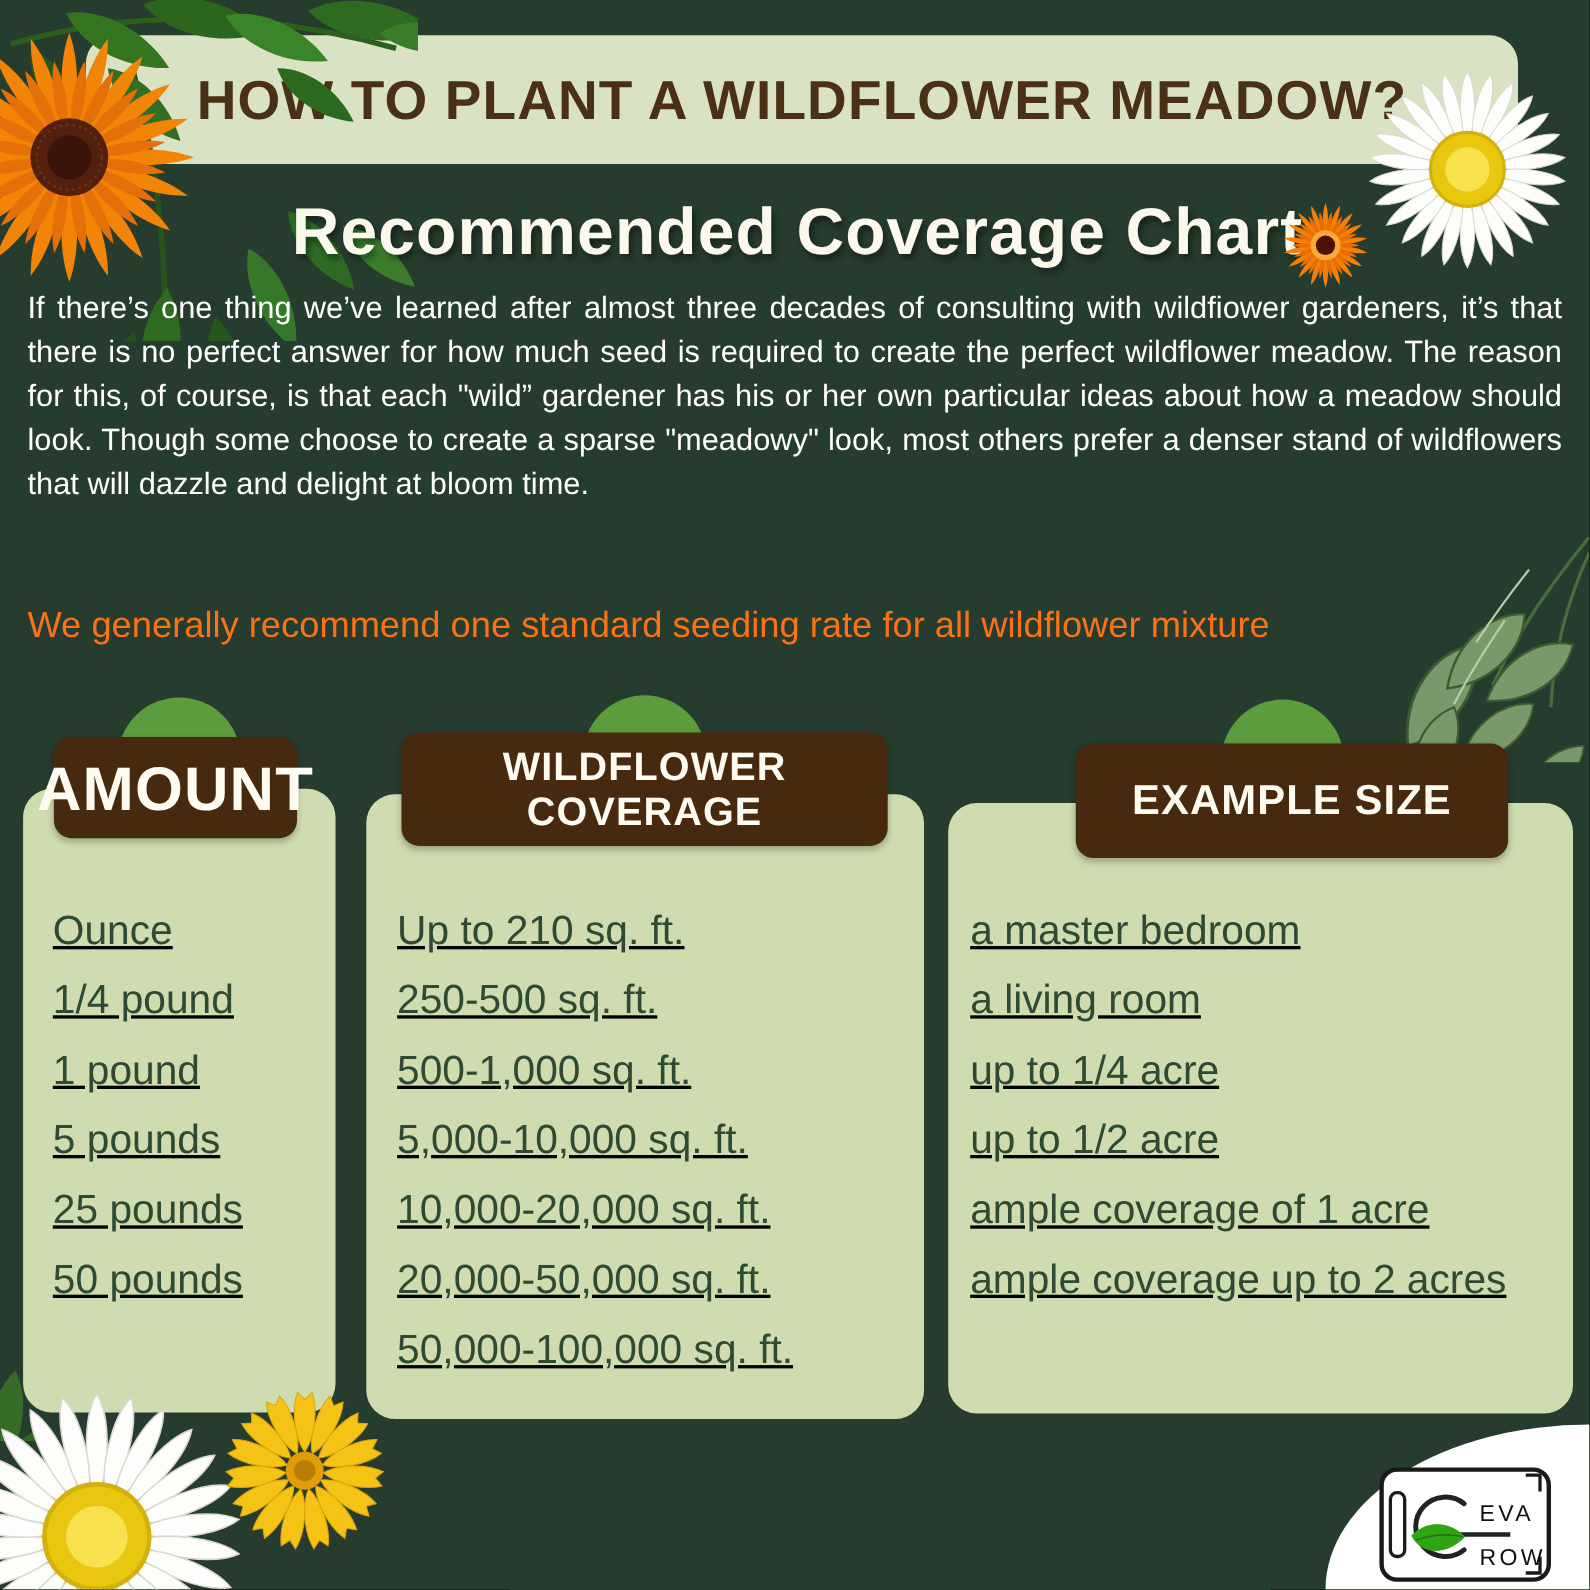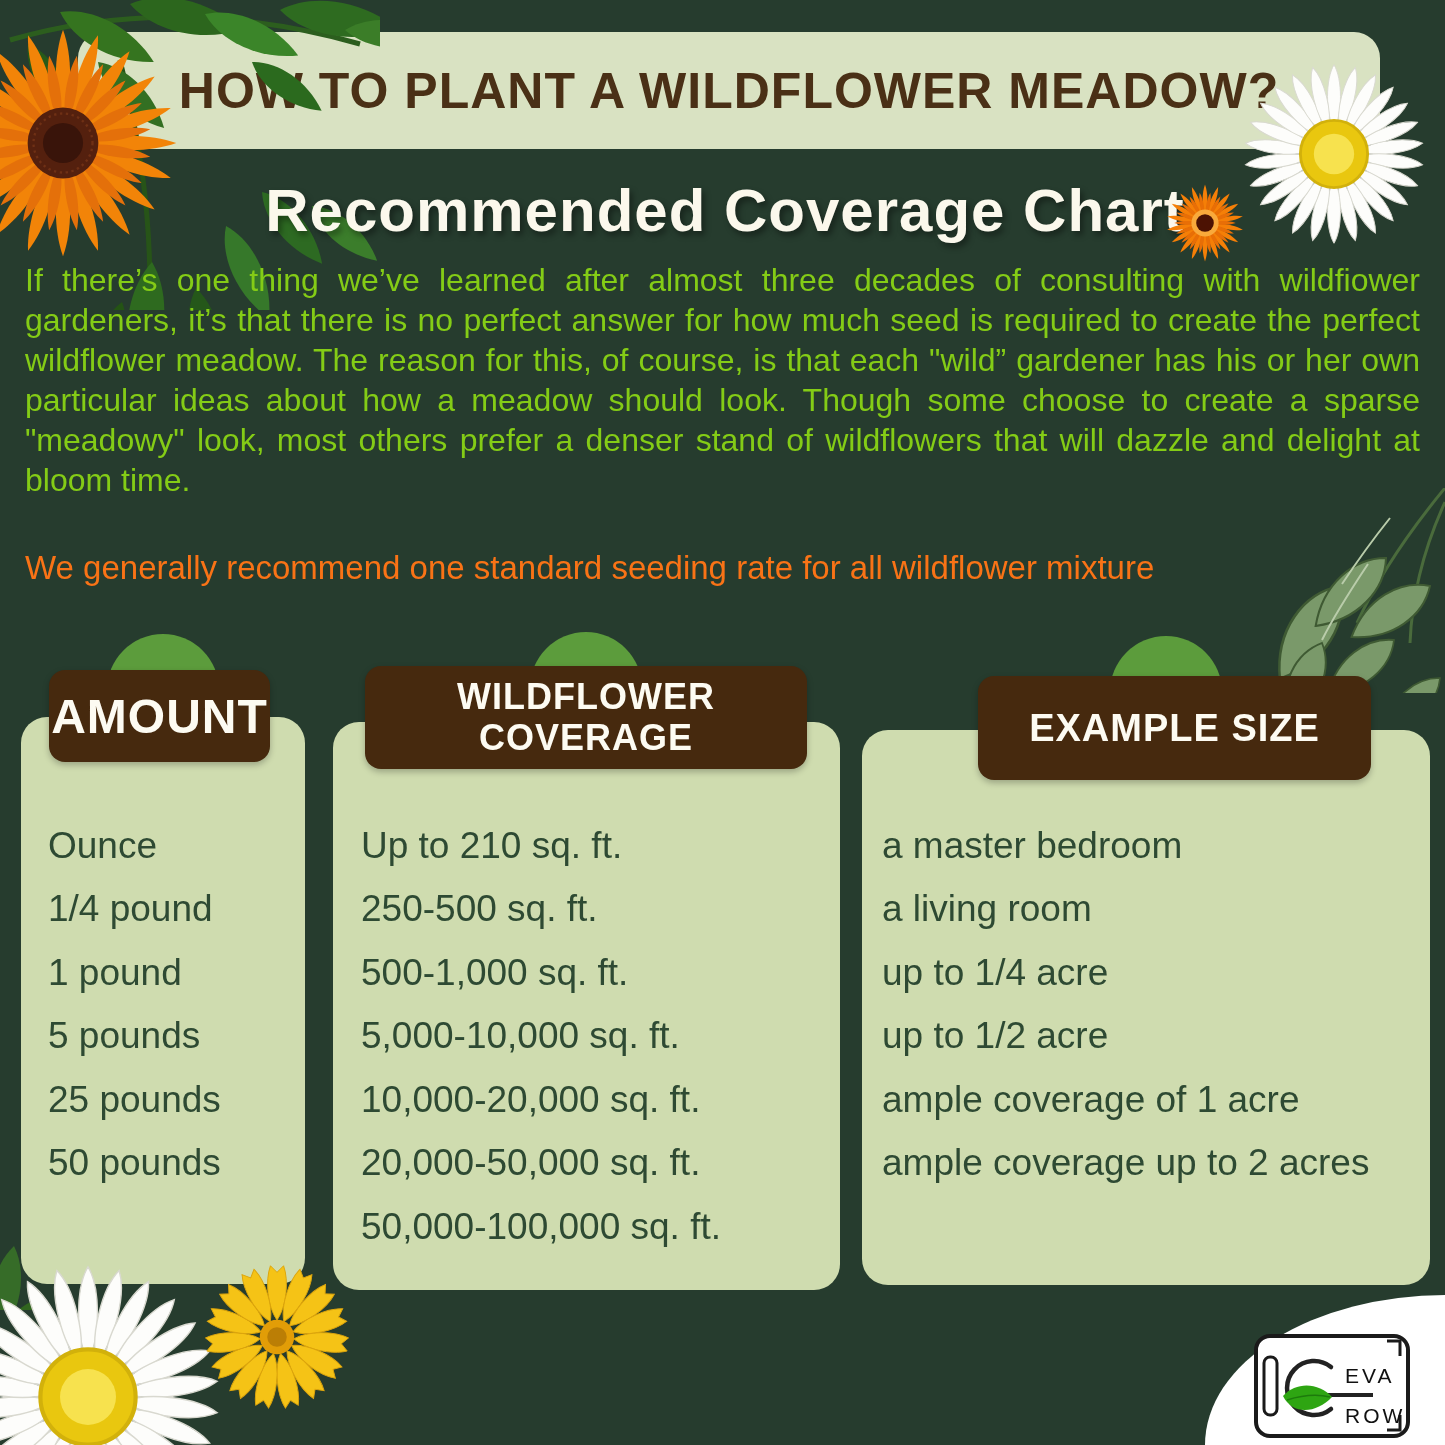--- a/index.html
+++ b/index.html
@@ -17,42 +17,42 @@
     font-size:50px;font-weight:bold;color:#4a3016;letter-spacing:1px;white-space:nowrap;
   }
   .main-title{
     position:absolute;left:55px;top:176px;width:1340px;z-index:2;
     text-align:center;font-size:60px;font-weight:bold;color:#fbf8ec;
     text-shadow:3px 4px 6px rgba(0,0,0,.40);letter-spacing:1px;
   }
   
   .paragraph{
     position:absolute;left:25px;top:260px;width:1395px;z-index:2;
-    font-size:32px;line-height:40px;color:#84cc16;
+    font-size:28px;line-height:40px;color:#ffffff;
     text-align:justify;
   }
   .note{
     position:absolute;left:25px;top:549px;width:1380px;z-index:2;
     font-size:33px;color:#f97316;
   }
   
   .dome{
     position:absolute;width:112px;height:70px;background:#5c9c3c;
     border-radius:56px 56px 0 0;z-index:1;
   }
   .card{
     position:absolute;background:#cfdcaf;border-radius:26px;z-index:2;
   }
   .col-header{
     position:absolute;background:#46290e;border-radius:16px;z-index:4;
     color:#fdfbf2;font-weight:bold;text-align:center;letter-spacing:1px;
     display:flex;align-items:center;justify-content:center;
     box-shadow:0 3px 6px rgba(0,0,0,.25);
   }
-  .rows{display:block;}
+  .rows{display:block;text-decoration:underline;}
   .row{
     height:63.5px;display:flex;align-items:center;
     font-size:37px;color:#2e4a33;white-space:nowrap;
   }
   #card-amount   .rows{padding:97px 0 0 27px;}
   #card-coverage .rows{padding:92px 0 0 28px;}
   #card-example  .rows{padding:84px 0 0 20px;}
   
   .deco{position:absolute;}
   .z1{z-index:1}.z2{z-index:2}.z3{z-index:3}.z5{z-index:5}
@@ -276,21 +276,21 @@
     <div class="rows">
       <div class="row">a master bedroom</div>
       <div class="row">a living room</div>
       <div class="row">up to 1/4 acre</div>
       <div class="row">up to 1/2 acre</div>
       <div class="row">ample coverage of 1 acre</div>
       <div class="row">ample coverage up to 2 acres</div>
     </div>
   </div>
 
-  <div class="col-header" style="left:49px;top:670px;width:221px;height:92px;font-size:48px">
+  <div class="col-header" style="left:49px;top:670px;width:221px;height:92px;font-size:56px">
     <span>AMOUNT</span>
   </div>
   <div class="col-header" style="left:365px;top:666px;width:442px;height:103px;font-size:36px;line-height:1.12">
     <span style="display:inline-block;max-width:370px">WILDFLOWER COVERAGE</span>
   </div>
   <div class="col-header" style="left:978px;top:676px;width:393px;height:104px;font-size:38px">
     <span>EXAMPLE SIZE</span>
   </div>
 
   <svg class="deco z1" style="left:0;top:1150px" width="95" height="160" viewBox="0 0 95 160">

